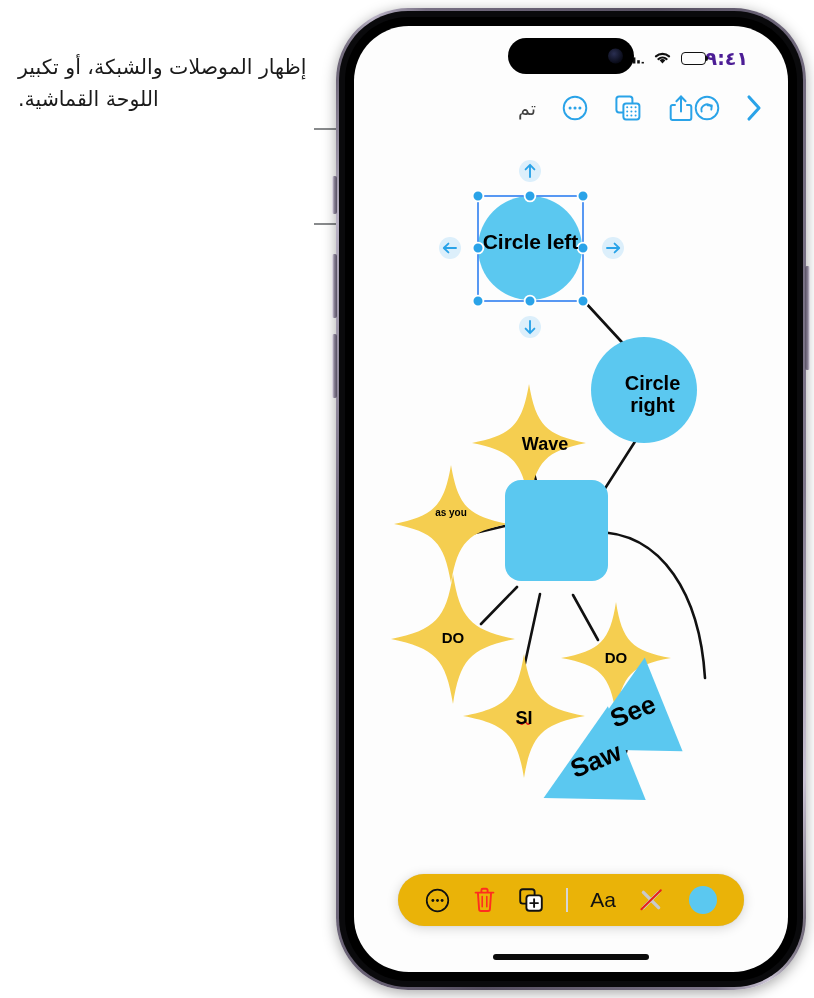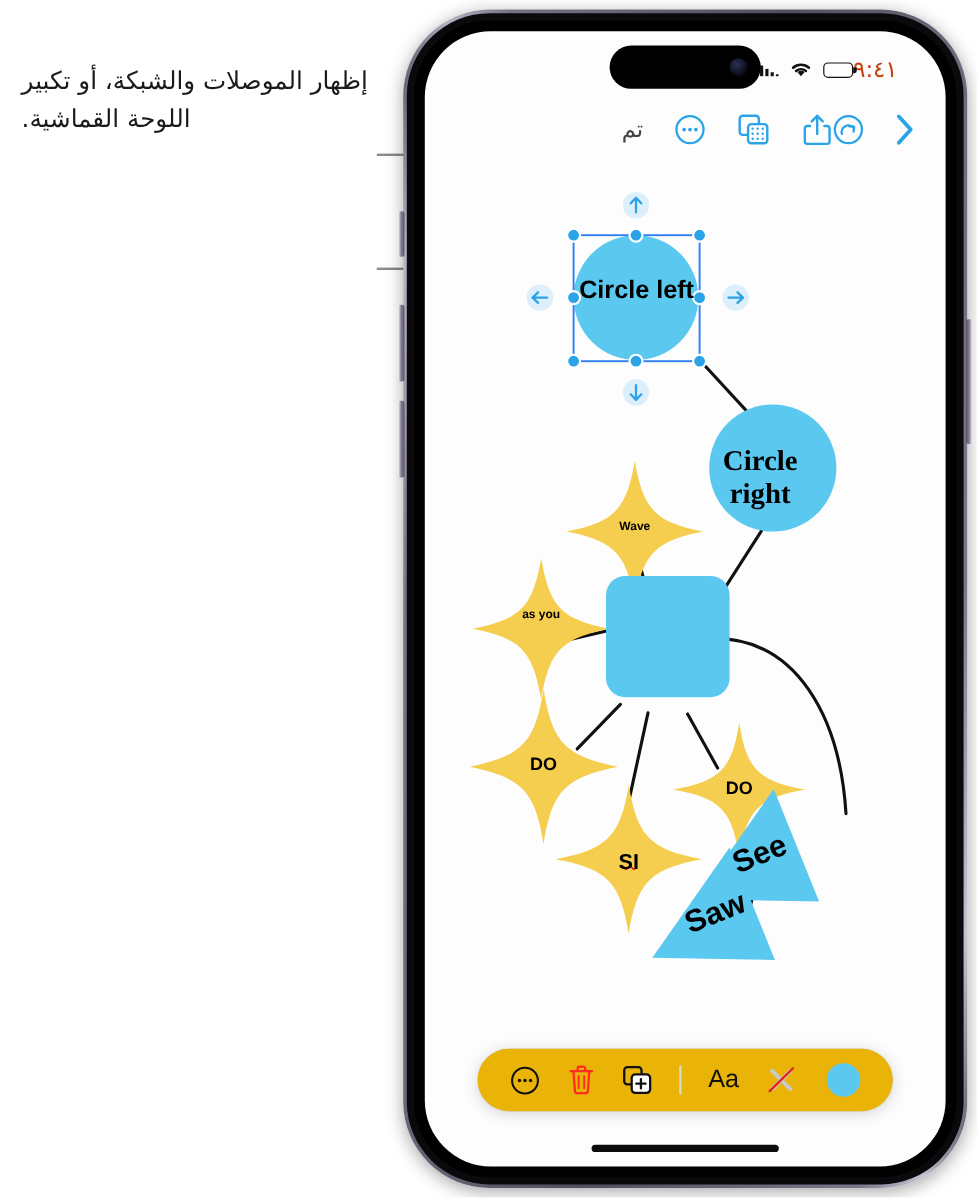--- a/index.html
+++ b/index.html
@@ -64,21 +64,21 @@
   #power-button{top:258px;height:104px;}
 
   
   .statusbar{
     position:absolute;left:0;top:0;width:100%;height:58px;
     display:flex;align-items:center;
     padding:6px 30px 0 30px;box-sizing:border-box;
     direction:rtl;
   }
   .sb-time{
-    font-size:19px;font-weight:400;color:#c2410c;
+    font-size:19px;font-weight:700;color:#4c1d95;
     font-family:"DejaVu Sans","Liberation Sans",sans-serif;
     margin-right:10px;letter-spacing:.3px;
   }
   .sb-right{display:flex;align-items:center;gap:9px;margin-left:6px;}
   .dynamic-island{
     position:absolute;left:50%;transform:translateX(-50%);
     top:12px;width:126px;height:36px;border-radius:20px;background:#000;
   }
   .di-cam{
     position:absolute;right:11px;top:50%;transform:translateY(-50%);
@@ -331,23 +331,23 @@
         <g>
           <circle cx="96" cy="116" r="11" fill="#DCEFFB"></circle>
           <path d="M102 116 H90 M94.4 111.6 L89.8 116 L94.4 120.4" stroke="#2AA3E8" stroke-width="1.9" fill="none" stroke-linecap="round" stroke-linejoin="round"></path>
         </g>
 
         <path d="M163 591 q1.6 -2.6 3.2 0 q1.6 2.6 3.2 0 q1.6 -2.6 3.2 0 q1.6 2.6 3.2 0" stroke="#E8201A" stroke-width="1.5" fill="none"></path>
       </svg>
 
       <div class="node-label" style="left:124px;top:98px;width:105px;font-size:21px;">Circle left</div>
 
-      <div class="node-label" style="left:227px;top:240px;width:105px;font-size:24px;font-family:Liberation Serif, serif;">Circle right</div>
-
-      <div class="node-label" style="left:133px;top:302px;width:84px;font-size:10px;">Wave</div>
+      <div class="node-label" style="left:246px;top:240px;width:105px;font-size:20px;">Circle right</div>
+
+      <div class="node-label" style="left:149px;top:302px;width:84px;font-size:18px;">Wave</div>
 
       <div class="node-label" style="left:63px;top:375px;width:68px;font-size:10px;">as you</div>
 
 
       <div class="node-label" style="left:65px;top:498px;width:68px;font-size:15px;">DO</div>
 
       <div class="node-label" style="left:228px;top:518px;width:68px;font-size:15px;">DO</div>
 
       <div class="node-label" style="left:136px;top:576px;width:68px;font-size:18px;">SI</div>
 

